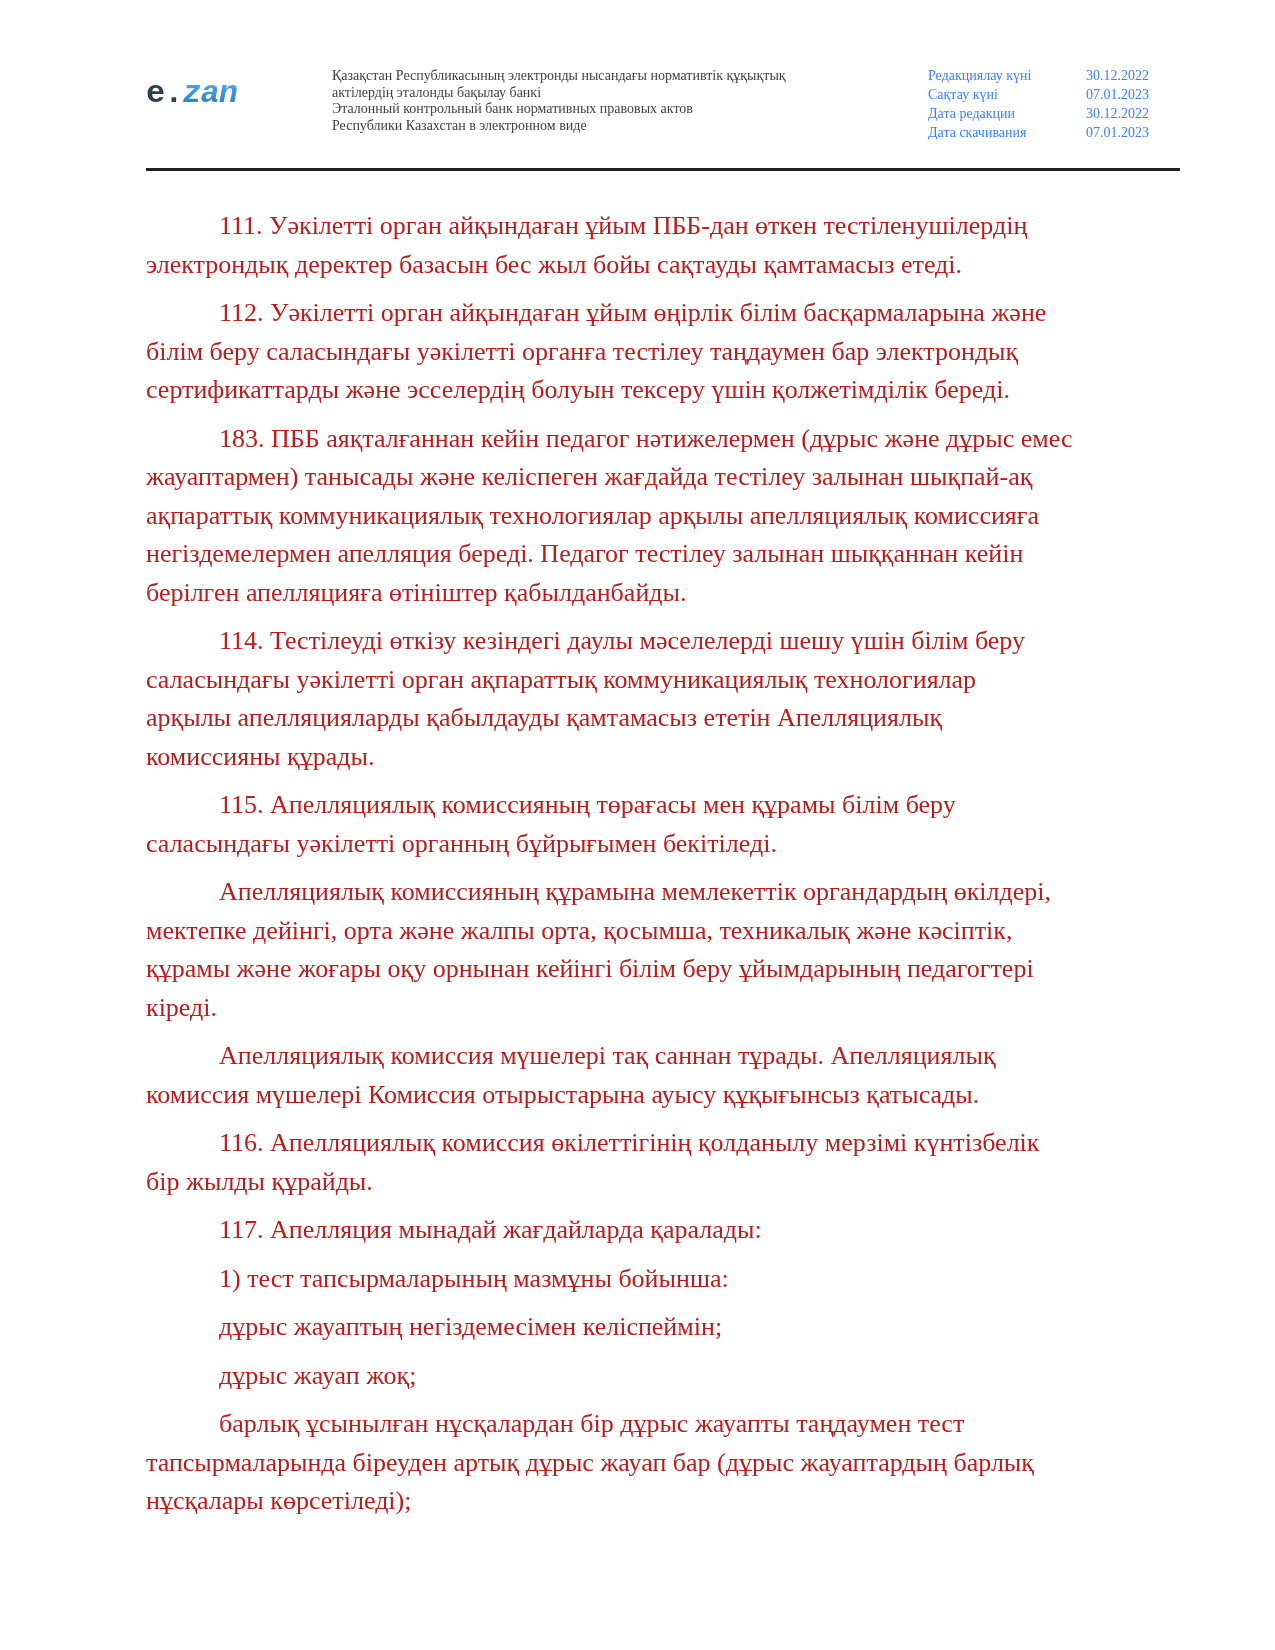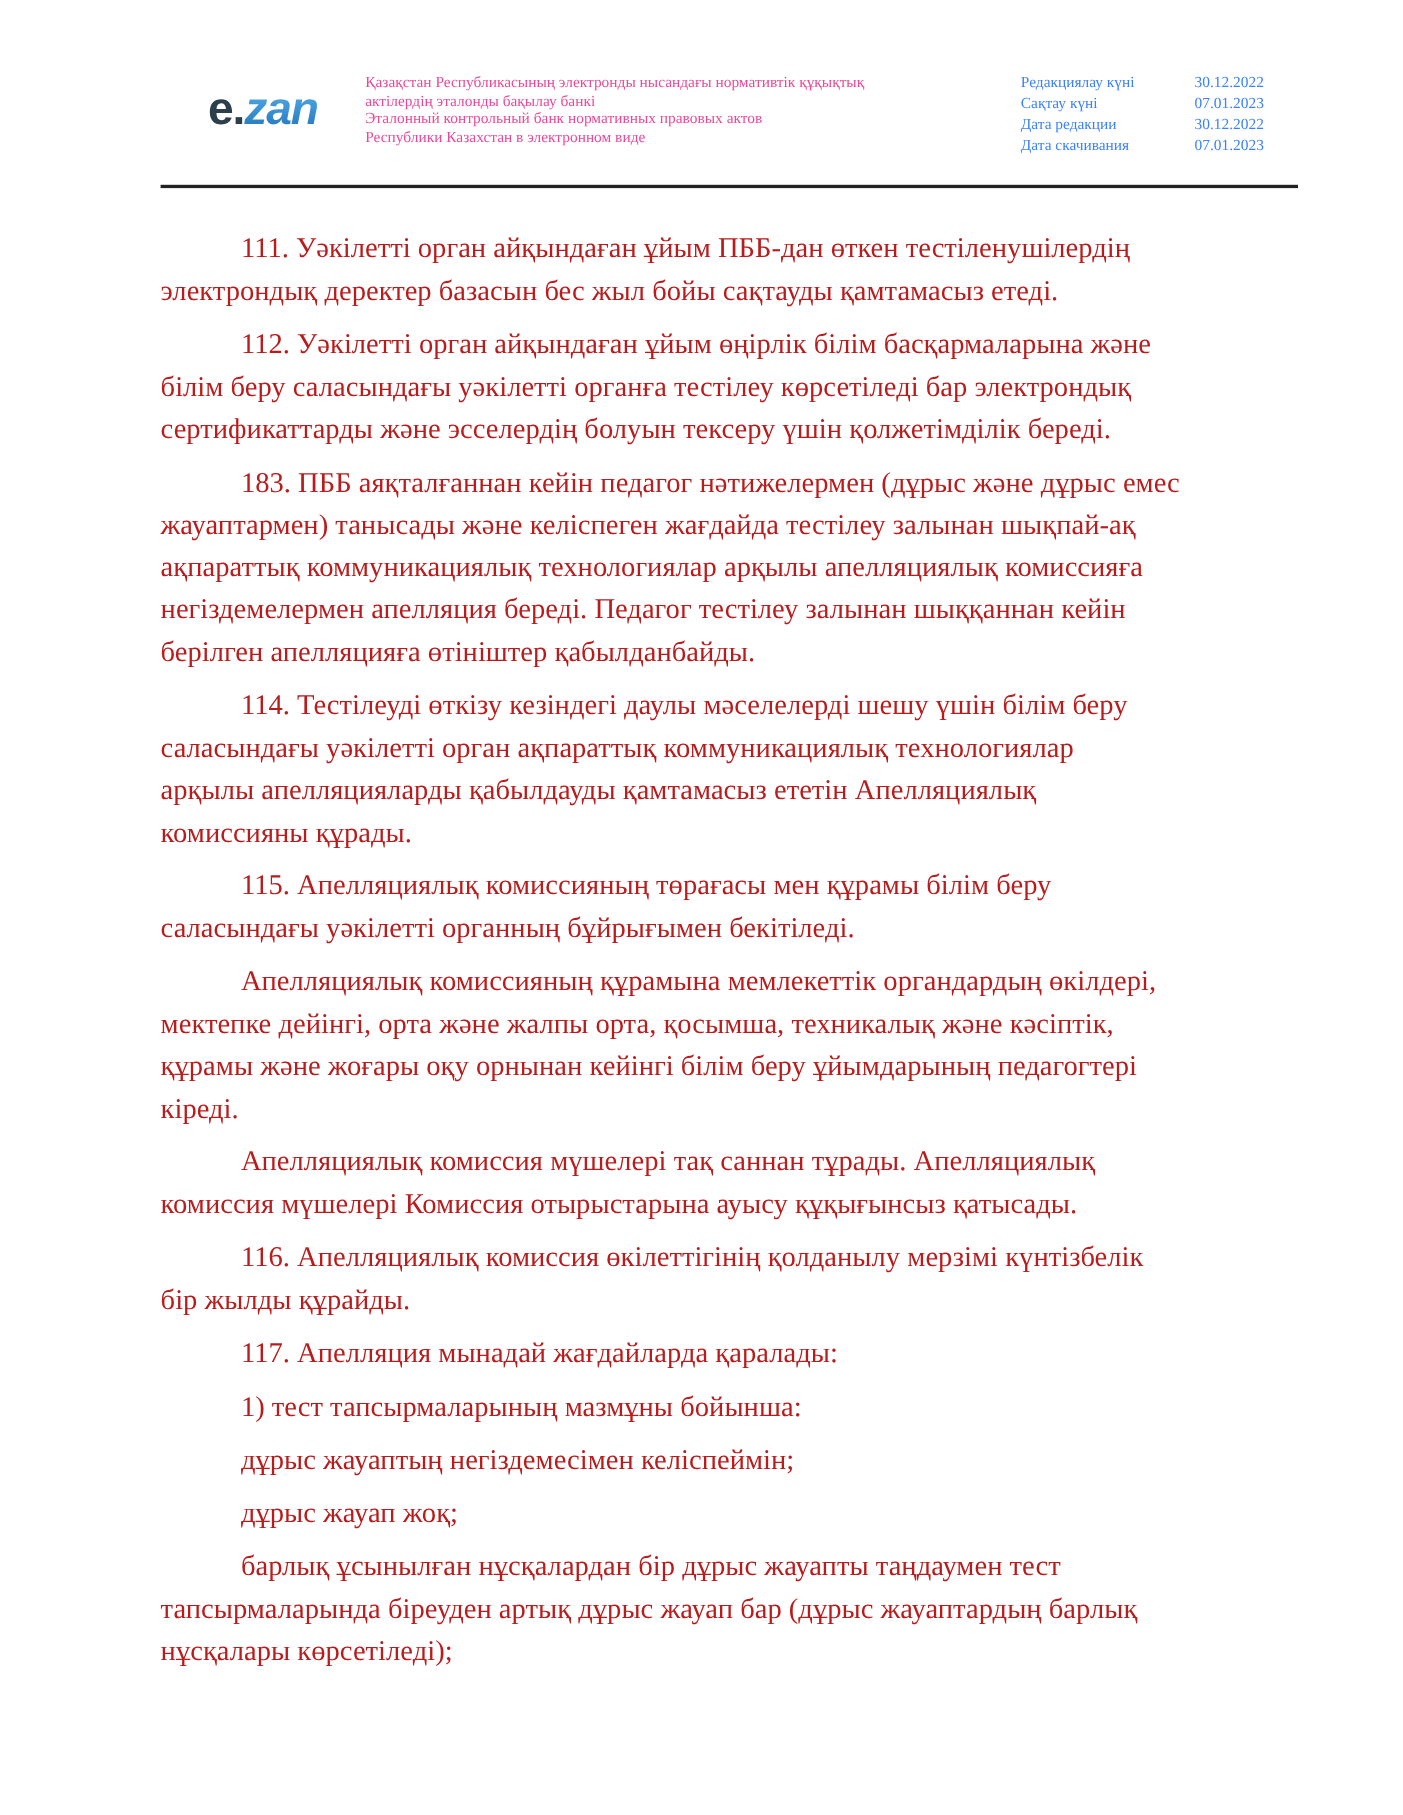--- a/index.html
+++ b/index.html
@@ -1,25 +1,25 @@
 <!DOCTYPE html>
 <html><head>
 <meta charset="utf-8">
 <style>
   html, body { margin: 0; padding: 0; background: #ffffff; }
   body { width: 1275px; height: 1650px; position: relative; overflow: hidden; color: #111; }
   .page { position: absolute; left: 0; top: 0; width: 1275px; height: 1650px; background: #fff; }
 
   
   .header { position: absolute; left: 146px; top: 64px; width: 1034px; height: 96px; }
-  .logo { position: absolute; left: 0; top: 14px; font-family: Liberation Sans, sans-serif; font-weight: bold; font-size: 42px; letter-spacing: -1px; line-height: 1; margin-left: 43px; }
+  .logo { position: absolute; left: 0; top: 14px; font-family: Liberation Mono, monospace; font-weight: bold; font-size: 32px; letter-spacing: -1px; line-height: 1; }
   .logo .e { color: #2e3f4c; }
   .logo .dot { color: #2e3f4c; }
   .logo .zan { color: #2f8fd6; font-style: italic; background: linear-gradient(#5cb6f0, #1f72b8); -webkit-background-clip: text; background-clip: text; -webkit-text-fill-color: transparent; }
-  .bank-text { position: absolute; left: 186px; top: 4px; font-family: "Liberation Serif", serif; font-size: 14px; line-height: 16.5px; color: #ec4899; }
+  .bank-text { position: absolute; left: 186px; top: 4px; font-family: "Liberation Serif", serif; font-size: 14px; line-height: 16.5px; color: #404040; }
   .bank-text div { white-space: nowrap; }
   .meta { position: absolute; left: 782px; top: 2px; font-family: "Liberation Serif", serif; font-size: 14px; line-height: 19px; color: #3b82f6; }
   .meta-row { display: flex; white-space: nowrap; }
   .meta-label { width: 158px; }
   .meta-value { width: 80px; }
   .rule { position: absolute; left: 146px; top: 168px; width: 1034px; height: 3px; background: #222; }
 
   
   .content { position: absolute; left: 146px; top: 207px; width: 1030px; font-family: "Liberation Serif", serif; font-size: 26px; color: #b91c1c; }
   .para { margin: 0 0 10px 0; }
@@ -61,21 +61,21 @@
   </div>
   <div class="rule"></div>
 
   <div class="content" id="content">
       <div class="para">
         <span class="line first">111. Уәкілетті орган айқындаған ұйым ПББ-дан өткен тестіленушілердің</span>
         <span class="line">электрондық деректер базасын бес жыл бойы сақтауды қамтамасыз етеді.</span>
       </div>
       <div class="para">
         <span class="line first">112. Уәкілетті орган айқындаған ұйым өңірлік білім басқармаларына және</span>
-        <span class="line">білім беру саласындағы уәкілетті органға тестілеу көрсетіледі бар электрондық</span>
+        <span class="line">білім беру саласындағы уәкілетті органға тестілеу таңдаумен бар электрондық</span>
         <span class="line">сертификаттарды және эсселердің болуын тексеру үшін қолжетімділік береді.</span>
       </div>
       <div class="para">
         <span class="line first">183. ПББ аяқталғаннан кейін педагог нәтижелермен (дұрыс және дұрыс емес</span>
         <span class="line">жауаптармен) танысады және келіспеген жағдайда тестілеу залынан шықпай-ақ</span>
         <span class="line">ақпараттық коммуникациялық технологиялар арқылы апелляциялық комиссияға</span>
         <span class="line">негіздемелермен апелляция береді. Педагог тестілеу залынан шыққаннан кейін</span>
         <span class="line">берілген апелляцияға өтініштер қабылданбайды.</span>
       </div>
       <div class="para">

